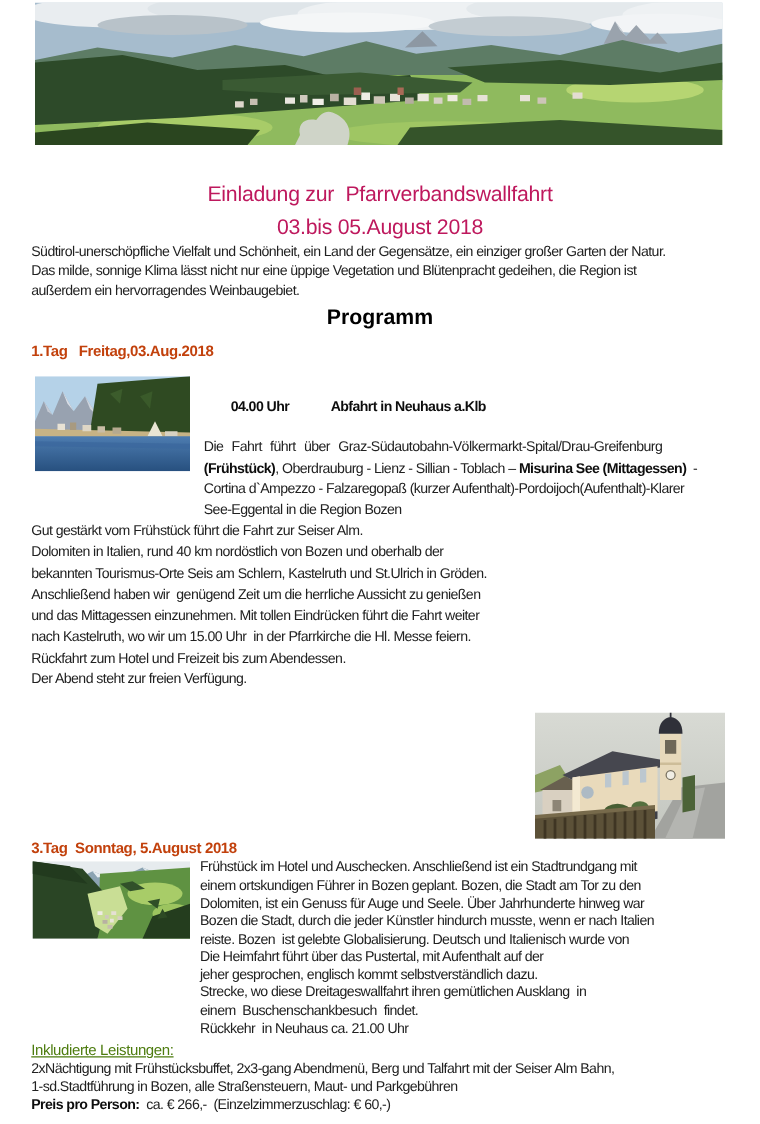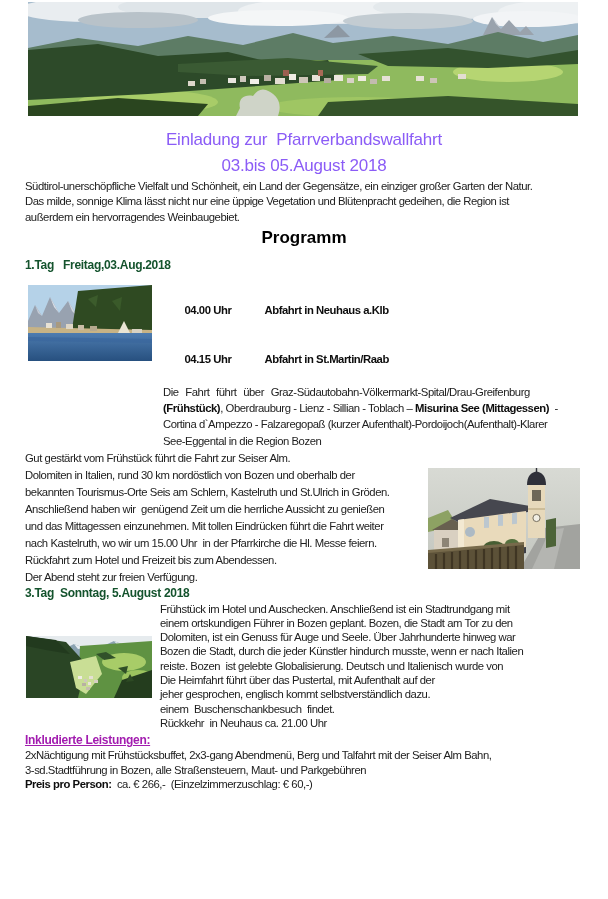--- a/index.html
+++ b/index.html
@@ -1,47 +1,47 @@
 <!DOCTYPE html>
 <html><head>
 <meta charset="utf-8">
 <style>
   html,body{margin:0;padding:0;background:#ffffff;}
   .page{position:relative;width:608px;height:899px;background:#fff;overflow:hidden;
         font-family:"Liberation Sans","DejaVu Sans",sans-serif;color:#212121;}
   .hero{display:block;margin:2px 30px 0 28px;}
-  .title-block{margin-top:11px;text-align:center;color:#8b5cf6;}
+  .title-block{margin-top:27px;text-align:center;color:#be185d;}
   .title-line{font-size:17px;line-height:25.5px;letter-spacing:-0.2px;white-space:pre;}
   .intro{margin:1px 20px 0 25px;}
   .line{font-size:11.3px;letter-spacing:-0.45px;white-space:pre;color:#212121;}
   .intro .line{line-height:15.4px;}
   .program-heading{margin-top:2px;text-align:center;font-weight:bold;font-size:17px;
         line-height:22px;color:#000;}
   .day-header{margin:0 0 0 25px;font-weight:bold;font-size:12px;letter-spacing:-0.3px;
-        line-height:15px;color:#14532d;white-space:pre;}
+        line-height:15px;color:#c2410c;white-space:pre;}
   .d1-header{margin-top:9px;}
   .day1-row{display:flex;margin:12px 0 0 28px;}
   .day1-photo{flex:0 0 124px;}
   .day1-text{margin-left:11px;width:428px;}
   .day1-text .line{line-height:16.4px;}
   .time-row .time{display:inline-block;width:80px;}
   .b{font-weight:bold;color:#0d0d0d;}
   .ws{word-spacing:4px;}
   .d2-header{margin-top:1px;}
-  .day2-row{display:flex;margin:1px 28px 0 25px;}
+  .day2-row{display:flex;margin:1px 28px 0 25px;flex-direction:column;}
   .day2-lines{width:403px;}
   .day2-lines .line{line-height:16.9px;}
   .day2-photoCol{margin-left:auto;margin-top:18px;}
-  .day3-row{display:flex;margin:1px 0 0 26px;align-items:center;}
+  .day3-row{display:flex;margin:1px 0 0 26px;}
   .day3-photo{flex:0 0 126px;margin-top:2px;}
   .day3-text{margin-left:8px;width:438px;}
   .day3-text .line{line-height:14.3px;}
   .included{margin:3px 0 0 25px;}
-  .included-heading{font-weight:bold;font-size:12px;letter-spacing:-0.3px;line-height:15px;
-        text-decoration:underline;color:#a21caf;white-space:pre;}
+  .included-heading{font-weight:normal;font-size:12px;letter-spacing:-0.3px;line-height:15px;
+        text-decoration:underline;color:#4d7c0f;white-space:pre;}
   .included .line{line-height:14.3px;}
   svg{display:block;}
 </style>
 </head>
 <body>
 
 <div class="page">
 
   <svg class="hero" width="550" height="114" viewBox="0 0 550 114" role="img">
     <rect width="550" height="64" fill="#a6bccd"></rect>
@@ -131,34 +131,31 @@
           <stop offset="1" stop-color="#27507f"></stop>
         </linearGradient>
       </defs>
       <rect y="48" width="124" height="28" fill="url(#lakeg)"></rect>
       <path d="M0,52 L124,54 L124,58 L0,56 Z" fill="#3a669c" opacity="0.7"></path>
     </svg>
     <div class="day1-text">
       <div class="time-row line b">
         <span class="time">04.00 Uhr</span><span>Abfahrt in Neuhaus a.Klb</span>
       </div>
-      <div class="time-row line b">
-        <span class="time">04.15 Uhr</span><span>Abfahrt in St.Martin/Raab</span>
-      </div>
       <div class="line ws">Die Fahrt führt über Graz-Südautobahn-Völkermarkt-Spital/Drau-Greifenburg</div>
       <div class="line"><span class="b">(Frühstück)</span><span>, Oberdrauburg - Lienz - Sillian - Toblach – </span><span class="b">Misurina See (Mittagessen)</span><span>  -</span></div>
       <div class="line">Cortina d`Ampezzo - Falzaregopaß (kurzer Aufenthalt)-Pordoijoch(Aufenthalt)-Klarer</div>
       <div class="line">See-Eggental in die Region Bozen</div>
     </div>
   </div>
 
   <div class="day2-row">
     <div class="day2-lines">
       <div class="line">Gut gestärkt vom Frühstück führt die Fahrt zur Seiser Alm.</div>
-      <div class="line">Dolomiten in Italien, rund 30 km nordöstlich von Bozen und oberhalb der</div>
+      <div class="line">Dolomiten in Italien, rund 40 km nordöstlich von Bozen und oberhalb der</div>
       <div class="line">bekannten Tourismus-Orte Seis am Schlern, Kastelruth und St.Ulrich in Gröden.</div>
       <div class="line">Anschließend haben wir  genügend Zeit um die herrliche Aussicht zu genießen</div>
       <div class="line">und das Mittagessen einzunehmen. Mit tollen Eindrücken führt die Fahrt weiter</div>
       <div class="line">nach Kastelruth, wo wir um 15.00 Uhr  in der Pfarrkirche die Hl. Messe feiern.</div>
       <div class="line">Rückfahrt zum Hotel und Freizeit bis zum Abendessen.</div>
       <div class="line">Der Abend steht zur freien Verfügung.</div>
     </div>
     <div class="day2-photoCol">
       <svg width="152" height="101" viewBox="0 0 152 101" role="img">
         <defs>
@@ -238,26 +235,27 @@
       <path d="M100,46 L104,38 L108,45 Z" fill="#2d4a24"></path>
     </svg>
     <div class="day3-text">
       <div class="line">Frühstück im Hotel und Auschecken. Anschließend ist ein Stadtrundgang mit</div>
       <div class="line">einem ortskundigen Führer in Bozen geplant. Bozen, die Stadt am Tor zu den</div>
       <div class="line">Dolomiten, ist ein Genuss für Auge und Seele. Über Jahrhunderte hinweg war</div>
       <div class="line">Bozen die Stadt, durch die jeder Künstler hindurch musste, wenn er nach Italien</div>
       <div class="line">reiste. Bozen  ist gelebte Globalisierung. Deutsch und Italienisch wurde von</div>
       <div class="line">Die Heimfahrt führt über das Pustertal, mit Aufenthalt auf der</div>
       <div class="line">jeher gesprochen, englisch kommt selbstverständlich dazu.</div>
+      <div class="line">Strecke, wo diese Dreitageswallfahrt ihren gemütlichen Ausklang  in</div>
       <div class="line">einem  Buschenschankbesuch  findet.</div>
       <div class="line">Rückkehr  in Neuhaus ca. 21.00 Uhr</div>
     </div>
   </div>
 
   <div class="included">
     <div class="included-heading">Inkludierte Leistungen:</div>
     <div class="line">2xNächtigung mit Frühstücksbuffet, 2x3-gang Abendmenü, Berg und Talfahrt mit der Seiser Alm Bahn,</div>
-    <div class="line">3-sd.Stadtführung in Bozen, alle Straßensteuern, Maut- und Parkgebühren</div>
+    <div class="line">1-sd.Stadtführung in Bozen, alle Straßensteuern, Maut- und Parkgebühren</div>
     <div class="line"><span class="b">Preis pro Person:</span><span>  ca. € 266,-  (Einzelzimmerzuschlag: € 60,-)</span></div>
 
   </div>
 
 </div>
 
 </body></html>

